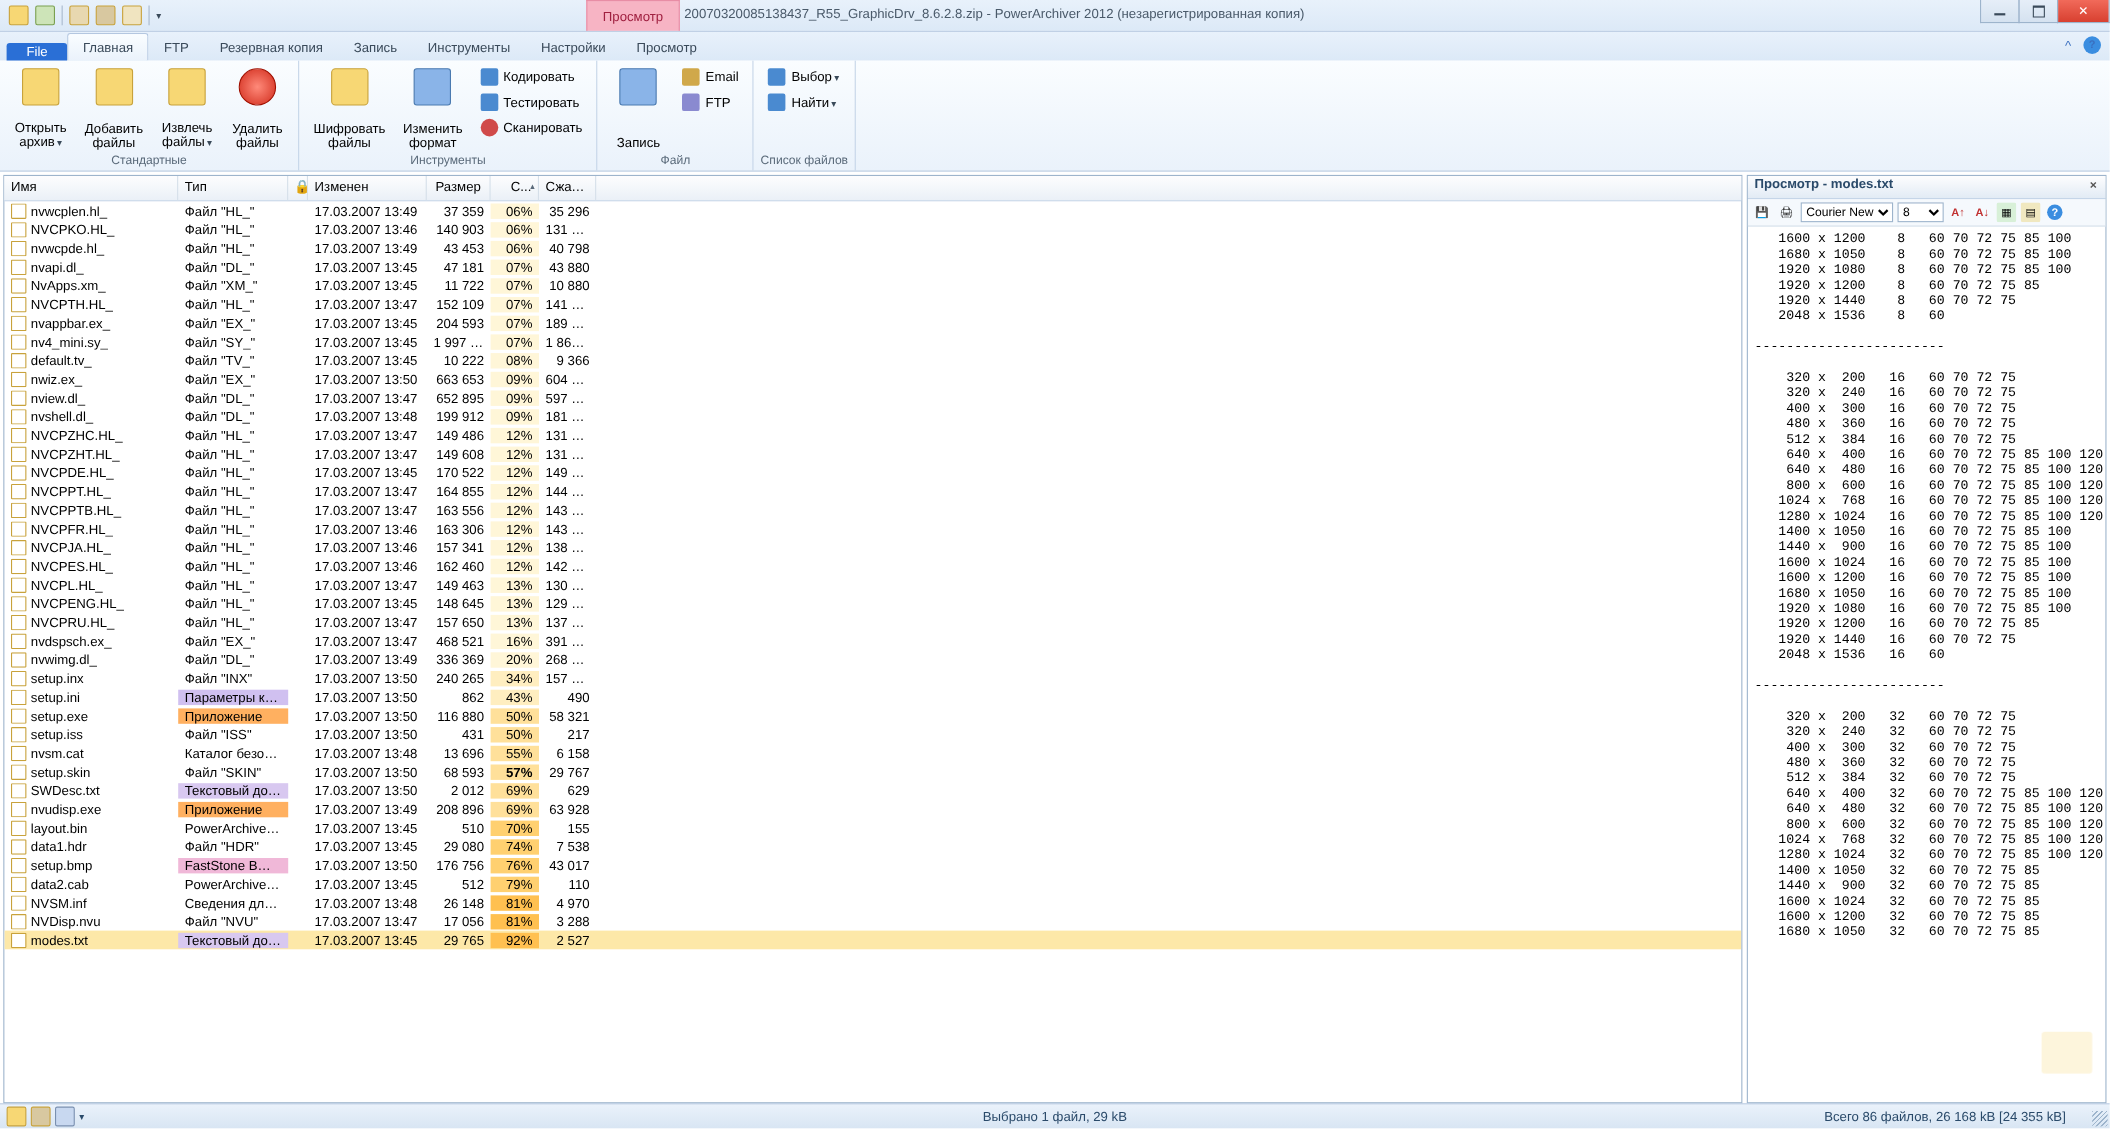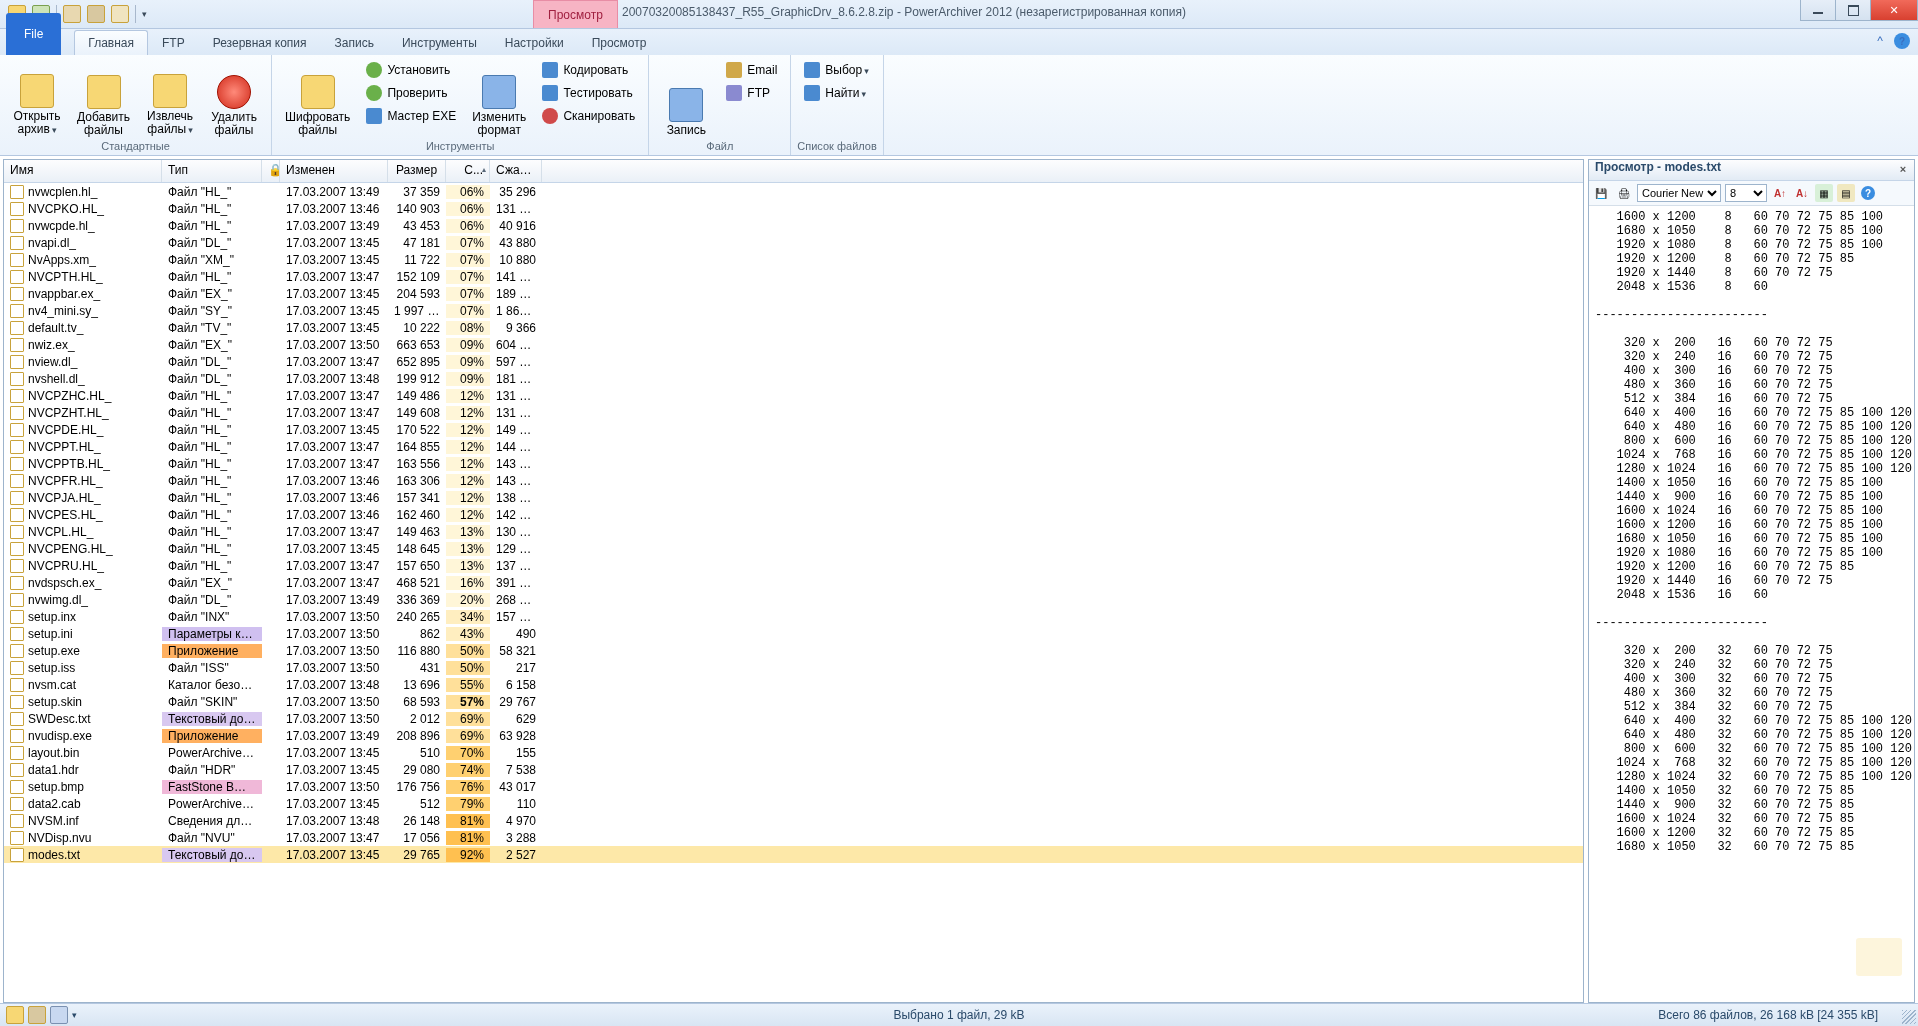--- a/index.html
+++ b/index.html
@@ -10,31 +10,31 @@
 .qat-sep{width:1px;height:18px;background:#a8b8cc}
 .title-tab{position:absolute;left:533px;top:0;height:28px;display:flex;align-items:center}
 .title-tab .hl{background:#f7b4c4;color:#a02040;padding:4px 14px;height:100%;box-sizing:border-box;display:flex;align-items:center;border:1px solid #e88da5;border-bottom:none}
 .title-text{position:absolute;left:622px;top:5px;color:#4a5a6a}
 .winbtns{position:absolute;right:0;top:0;display:flex}
 .winbtn{width:34px;height:20px;border:1px solid #9db4cc;border-top:none;background:linear-gradient(#e6eef8,#d5e2f0);display:flex;align-items:center;justify-content:center;font-family:Arial;font-size:11px;color:#3a4a5a;margin-left:-1px}
 .winbtn.close{background:linear-gradient(#f16a5a,#d84030);color:#fff;width:46px}
 .winbtn.min::before{content:"";width:10px;height:2px;background:#3a4a5a;margin-top:6px}
 .winbtn.max::before{content:"";width:9px;height:8px;border:1px solid #3a4a5a;border-top-width:2px}
 .tabs-row{height:26px;background:linear-gradient(#e8f1fb,#dce9f7);display:flex;align-items:flex-end;padding-left:6px;position:relative}
-.filetab{background:#2a6fd6;color:#fff;padding:14px 18px;border-radius:3px 3px 0 0;margin-right:13px;cursor:pointer}
+.filetab{background:#2a6fd6;color:#fff;padding:1px 18px;border-radius:3px 3px 0 0;margin-right:0;cursor:pointer}
 .rtab{padding:5px 13px;color:#3a4a5a;cursor:pointer;border:1px solid transparent;border-bottom:none;border-radius:3px 3px 0 0}
 .rtab.active{background:linear-gradient(#fafdff,#eaf2fb);border-color:#b4c7e0}
 .tabs-right{position:absolute;right:8px;top:4px;display:flex;gap:6px}
 .tabs-right span{width:16px;height:16px;display:inline-flex;align-items:center;justify-content:center;color:#3a6fbf;cursor:pointer}
 .help-ico{width:14px;height:14px;border-radius:50%;background:#3a8de0;color:#fff;font-size:10px;font-weight:bold;display:flex;align-items:center;justify-content:center}
 .ribbon{height:100px;background:linear-gradient(#fafdff,#eaf2fb);border-bottom:1px solid #b4c7e0;display:flex}
 .rgroup{border-right:1px solid #c5d5e8;padding:2px 6px 0 6px;display:flex;flex-direction:column;justify-content:space-between}
 .rgroup-body{display:flex;gap:2px;flex:1}
 .rgroup-label{text-align:center;font-size:11px;color:#5a6a7a;padding:2px 0 3px 0}
-.bigbtn{display:flex;flex-direction:column;align-items:center;justify-content:flex-end;padding:4px 6px 0 6px;cursor:pointer;border:1px solid transparent;border-radius:3px;min-width:48px}
+.bigbtn{display:flex;flex-direction:column;align-items:center;justify-content:space-between;padding:4px 6px 0 6px;cursor:pointer;border:1px solid transparent;border-radius:3px;min-width:48px}
 .bigico{width:32px;height:32px;margin-bottom:2px;background:#f7d774;border:1px solid #c8a23b;border-radius:3px;position:relative}
 .bigico.red{background:radial-gradient(#ff8a7a,#d02a1a);border-color:#a01000;border-radius:50%}
 .bigico.lock{background:#f7d774;border-radius:4px}
 .bigico.blue{background:#8ab4e8;border-color:#4a7ab0}
 .bigbtn .lbl{text-align:center;line-height:13px;font-size:12px}
 .arrow-dn::after{content:"▾";font-size:9px;color:#3a4a5a;margin-left:2px}
 .vstack{display:flex;flex-direction:column;gap:1px;padding-top:2px}
 .smbtn{display:flex;align-items:center;gap:5px;padding:2px 6px;cursor:pointer;border:1px solid transparent;border-radius:3px;white-space:nowrap}
 .smico{width:16px;height:16px;flex:none}
 .smico.g{background:#6ab04a;border-radius:50%}
@@ -148,34 +148,20 @@
           </div>
         </div>
         <div class="rgroup-label">Стандартные</div>
       </div>
       <div class="rgroup">
         <div class="rgroup-body">
           <div class="bigbtn">
             <div class="bigico lock"></div>
             <div class="lbl">Шифровать<br>файлы</div>
           </div>
-          <div class="vstack">
-            <div class="smbtn">
-              <span class="smico g"></span>
-              <span>Установить</span>
-            </div>
-            <div class="smbtn">
-              <span class="smico g"></span>
-              <span>Проверить</span>
-            </div>
-            <div class="smbtn">
-              <span class="smico b"></span>
-              <span>Мастер EXE</span>
-            </div>
-          </div>
           <div class="bigbtn">
             <div class="bigico blue"></div>
             <div class="lbl">Изменить<br>формат</div>
           </div>
           <div class="vstack">
             <div class="smbtn">
               <span class="smico b"></span>
               <span>Кодировать</span>
             </div>
             <div class="smbtn">
@@ -265,21 +251,21 @@
           <div class="row">
             <div class="cell name">
               <span class="fico"></span>
               <span>nvwcpde.hl_</span>
             </div>
             <div class="cell type">Файл "HL_"</div>
             <div class="cell lock"></div>
             <div class="cell mod">17.03.2007 13:49</div>
             <div class="cell size">43 453</div>
             <div class="cell ratio" style="background: rgb(255, 246, 216);">06%</div>
-            <div class="cell packed">40 916</div>
+            <div class="cell packed">40 798</div>
           </div>
           <div class="row">
             <div class="cell name">
               <span class="fico"></span>
               <span>nvapi.dl_</span>
             </div>
             <div class="cell type">Файл "DL_"</div>
             <div class="cell lock"></div>
             <div class="cell mod">17.03.2007 13:45</div>
             <div class="cell size">47 181</div>

